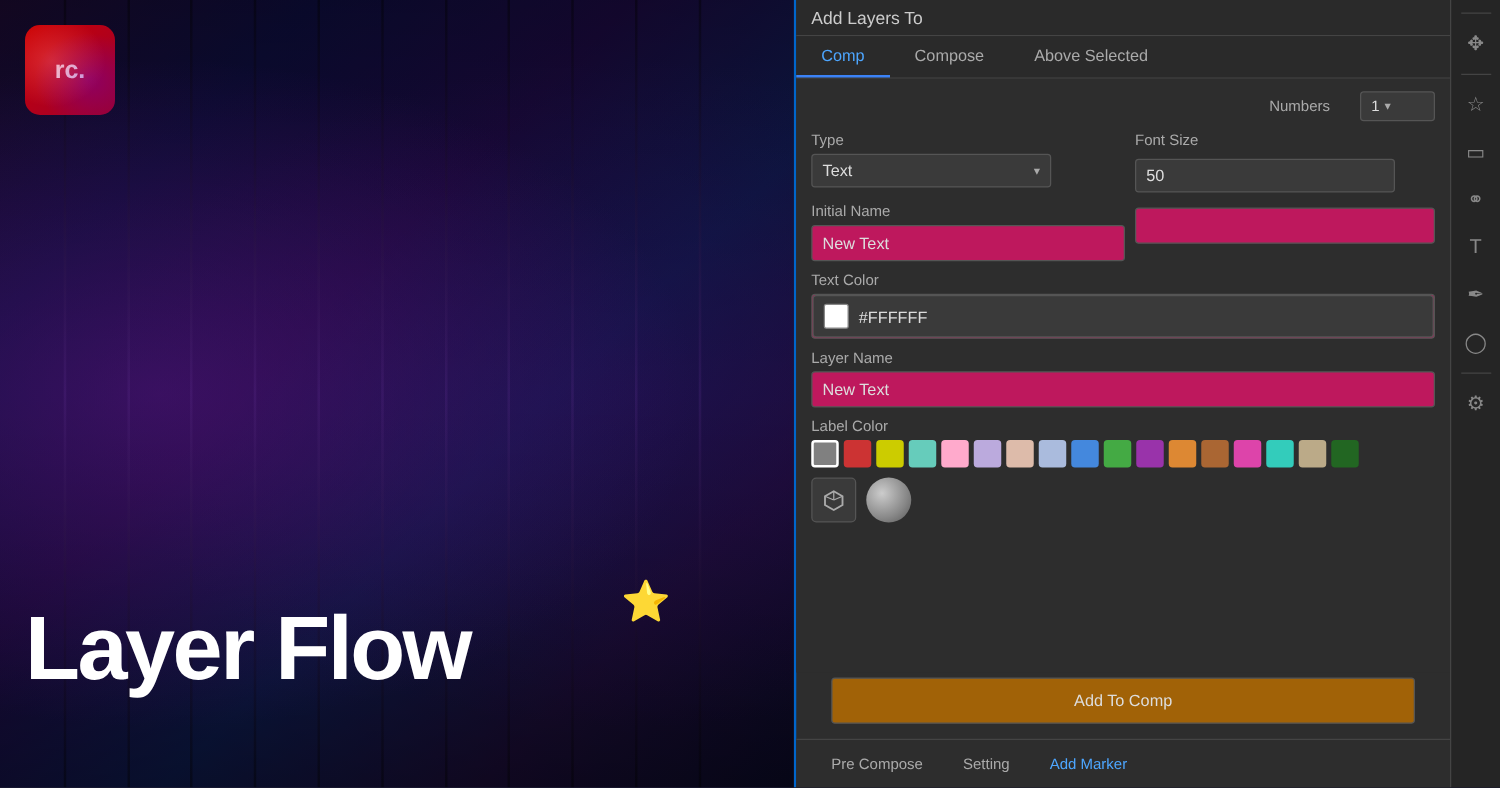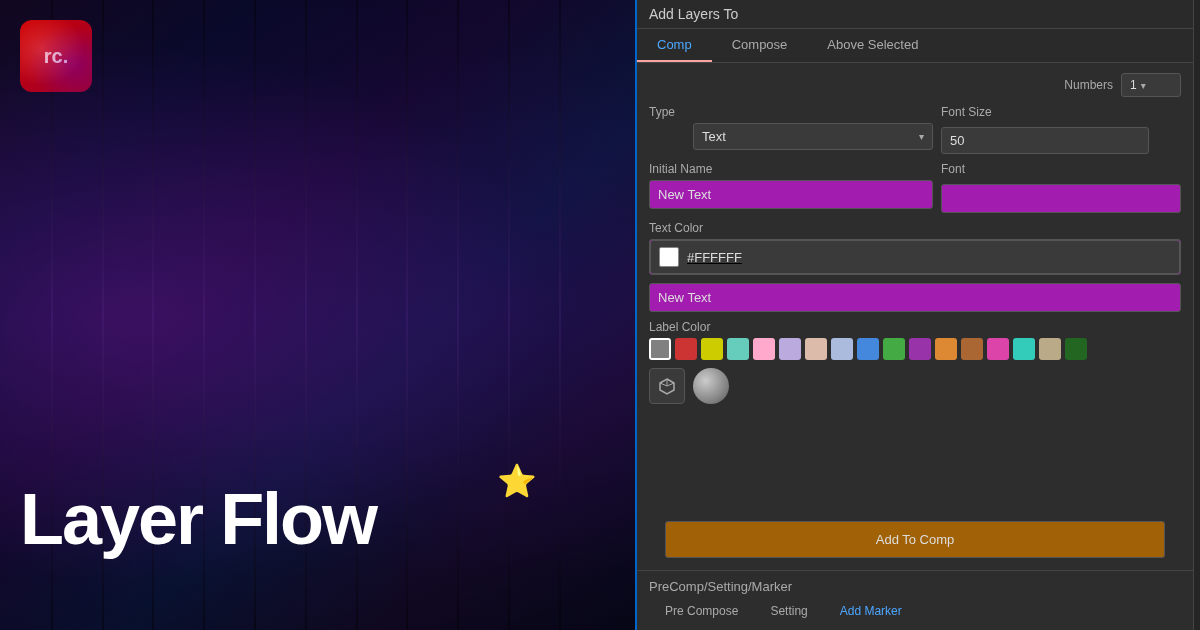--- a/index.html
+++ b/index.html
@@ -139,40 +139,40 @@
     .tab {
       padding: 8px 20px;
       font-size: 13px;
       color: #aaa;
       cursor: pointer;
       position: relative;
     }
 
     .tab.active {
       color: #4da6ff;
-      border-bottom: 2px solid #fca5a5;
+      border-bottom: 2px solid #3b82f6;
     }
 
     
     .form-content {
       flex: 1;
       padding: 10px 12px;
       background: #2d2d2d;
       display: flex;
       flex-direction: column;
       gap: 8px;
       overflow: hidden;
     }
 
     
     .numbers-row {
       display: flex;
       justify-content: flex-end;
       align-items: center;
-      gap: 8px;
+      gap: 24px;
     }
 
     .numbers-label {
       color: #aaa;
       font-size: 12px;
     }
 
     .numbers-dropdown {
       background: #3a3a3a;
       border: 1px solid #555;
@@ -202,22 +202,21 @@
       background: #3a3a3a;
       border: 1px solid #555;
       color: #ddd;
       padding: 5px 8px;
       font-size: 13px;
       border-radius: 3px;
       display: flex;
       align-items: center;
       justify-content: space-between;
       cursor: pointer;
-      width: 240px;
-      margin-left: 44px;
+      width: 192px;
     }
 
     
     .num-input {
       background: #3a3a3a;
       border: 1px solid #555;
       color: #ddd;
       padding: 5px 8px;
       font-size: 13px;
       border-radius: 3px;
@@ -399,25 +398,24 @@
 
     
     .full-width-group {
       display: flex;
       flex-direction: column;
       gap: 4px;
       width: 100%;
     }
 
     .wide-input-container {
-      background: #a21caf;
+      background: #be185d;
       border: 1px solid #555;
       border-radius: 3px;
       width: 100%;
-      text-decoration: underline;
     }
 
     .wide-input {
       background: transparent;
       border: none;
       color: #ddd;
       padding: 6px 8px;
       font-size: 13px;
       width: 100%;
       outline: none;
@@ -504,40 +502,40 @@
       <div class="text-fontsize-row">
         <div class="initial-text-col">
           <div class="field-label">Initial Name</div>
           <div style="margin-top:4px;">
             <div class="wide-input-container">
               <input class="wide-input" type="text" value="New Text" style="">
             </div>
           </div>
         </div>
         <div class="font-size-col">
-          <div class="field-label">Font</div>
           <div style="margin-top:4px;">
             <div class="wide-input-container">
               <input class="wide-input" type="text" style="">
             </div>
           </div>
         </div>
       </div>
 
       <div class="full-width-group">
         <div class="field-label">Text Color</div>
         <div class="wide-input-container">
           <div class="color-input-row">
             <div class="color-swatch" style="background:#FFFFFF;"></div>
             <span class="color-value">#FFFFFF</span>
           </div>
         </div>
       </div>
 
       <div class="full-width-group">
+        <div class="field-label">Layer Name</div>
         <div class="wide-input-container">
           <input class="wide-input" type="text" value="New Text" style="">
         </div>
       </div>
 
       <div class="full-width-group">
         <div class="field-label">Label Color</div>
         <div class="label-colors" id="label-colors-row">
 
         <div class="color-dot selected" style="background: rgb(128, 128, 128);"></div>
@@ -573,21 +571,20 @@
         </div>
       </div>
 
     </div>
 
     <div class="add-to-comp-section">
       <div class="add-to-comp-btn">Add To Comp</div>
     </div>
 
     <div class="bottom-section">
-      <div class="bottom-title">PreComp/Setting/Marker</div>
       <div class="bottom-tabs">
         <div class="bottom-tab">Pre Compose</div>
         <div class="bottom-tab">Setting</div>
         <div class="bottom-tab active">Add Marker</div>
       </div>
     </div>
 
   </div>
 
   <div class="right-sidebar">

